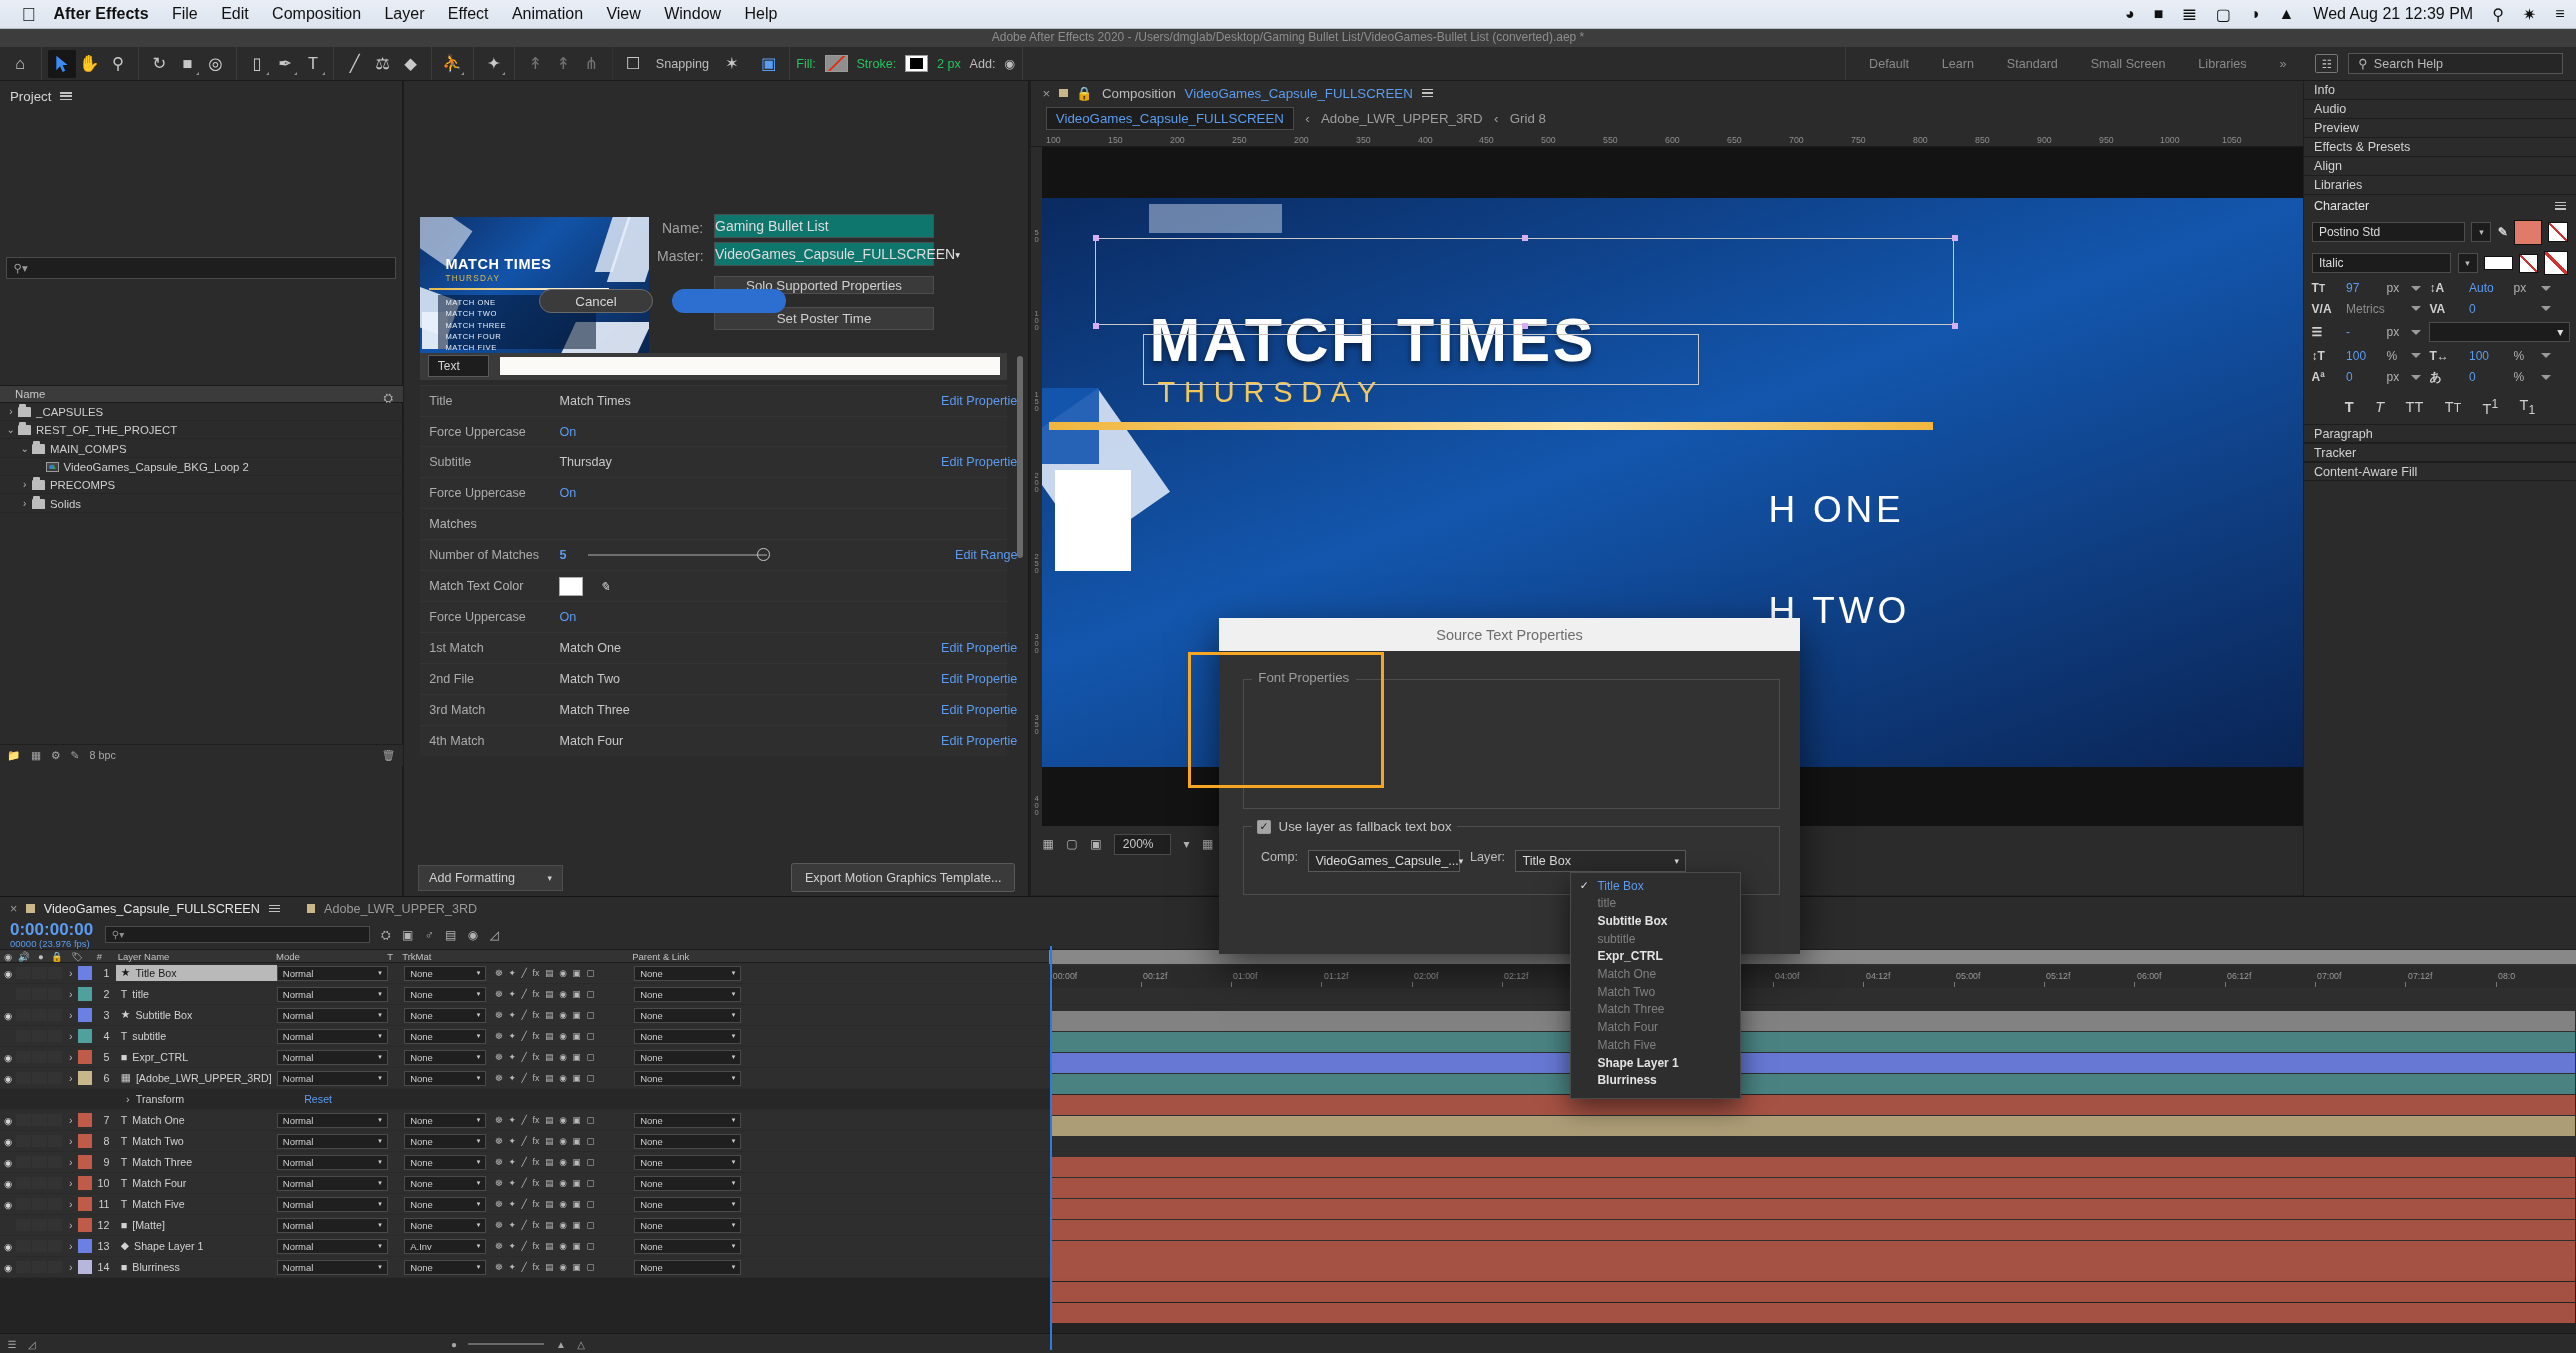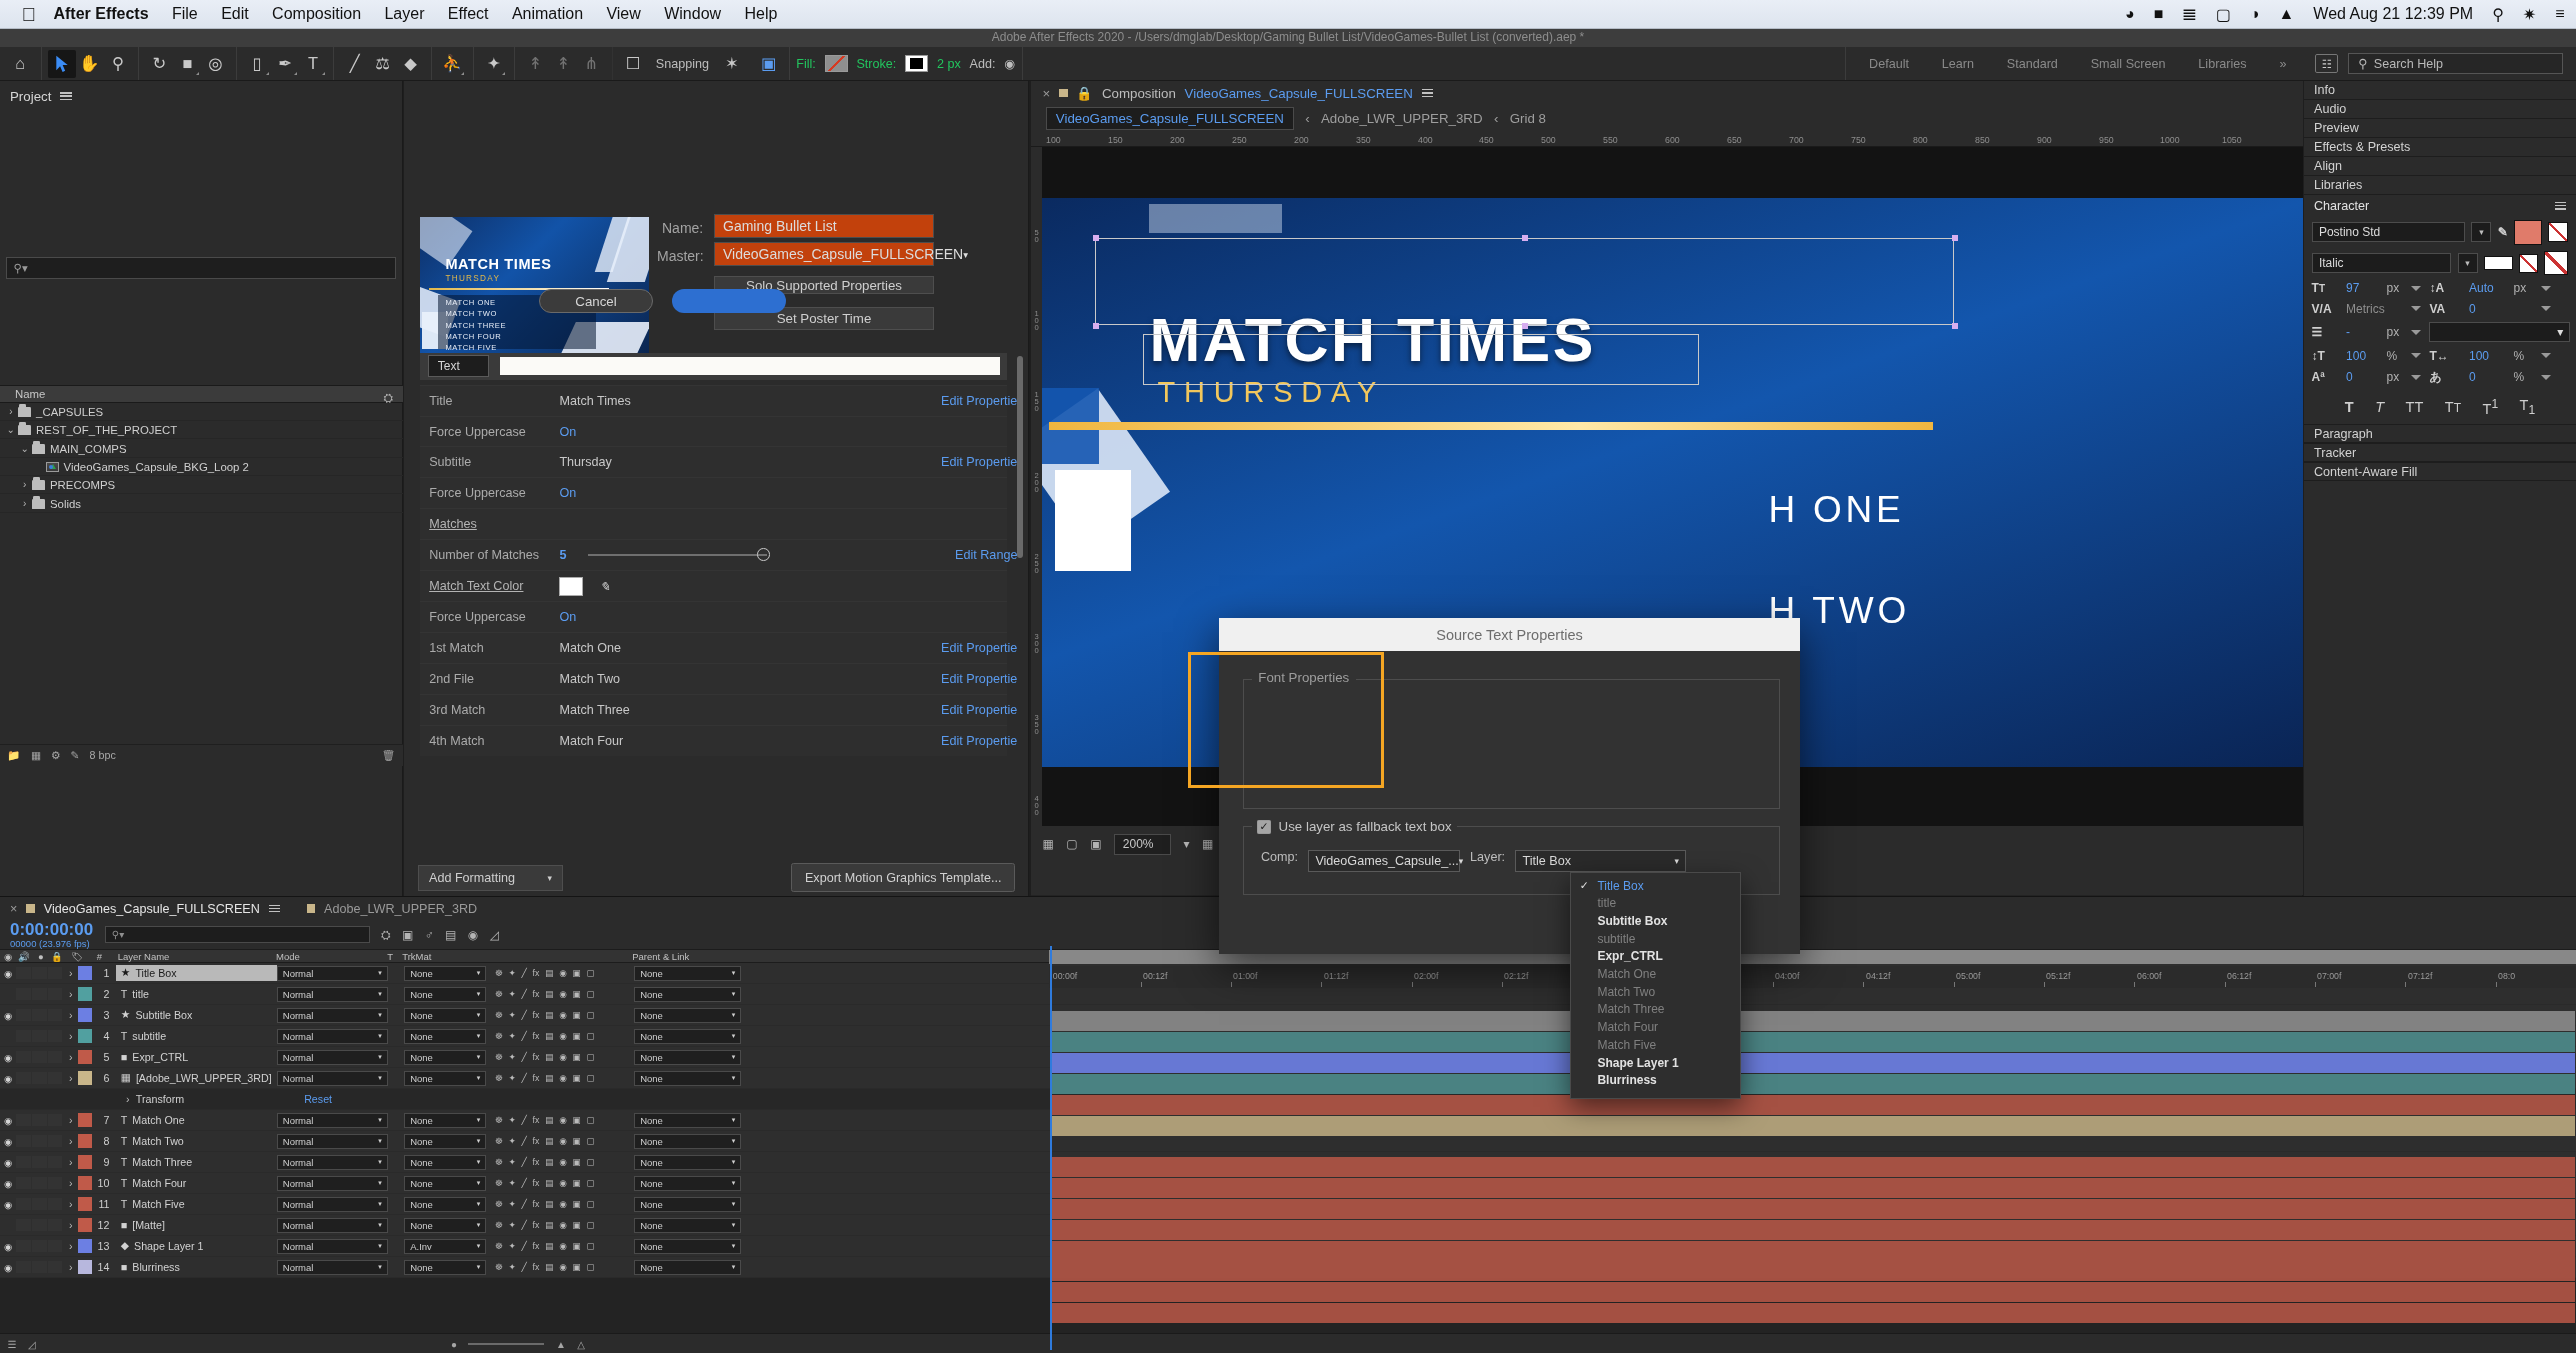--- a/index.html
+++ b/index.html
@@ -76,38 +76,38 @@
     background:linear-gradient(135deg,#0d2f66 0%,#1253a8 40%,#0a2550 100%); overflow:hidden; }
   #egThumb .tt { position:absolute; left:25px; top:39px; color:#fff; font-size:14.5px;
     font-weight:bold; letter-spacing:0.6px; }
   #egThumb .ts { position:absolute; left:25px; top:57px; color:#e2b84a; font-size:8.2px; letter-spacing:1.3px; }
   #egThumb .bar { position:absolute; left:8.8px; top:71px; width:180px; height:1.9px;
     background:linear-gradient(90deg,#e2b84a,#ffffff); }
   #egThumb .li { position:absolute; color:#e8eef8; font-size:7.6px; letter-spacing:0.6px; }
   #egThumb .shard { position:absolute; background:#e9f0fb; opacity:.85; }
   #egThumb .pane { position:absolute; left:17.7px; top:78px; width:158px; height:54px;
     background:rgba(4,20,48,.55); }
-  .egField { position:absolute; background:#c2410c; border:0.6px solid #4d4d4d; color:#dcdcdc;
-    font-size:14px; display:flex; align-items:center; padding:0 8px; }
+  .egField { position:absolute; background:#0f766e; border:0.6px solid #4d4d4d; color:#dcdcdc;
+    font-size:14px; display:flex; align-items:center; padding:0 0; }
   .egLabel { position:absolute; color:#a3a3a3; font-size:14px; }
   .egBtn { position:absolute; background:#3a3a3a; border:0.6px solid #4e4e4e; color:#cfcfcf;
     font-size:13.3px; display:flex; align-items:center; justify-content:center; }
   #egList { position:absolute; left:7.6px; top:272px; width:606px; height:499px; overflow:hidden; }
   .egTextHdr { position:absolute; left:8.8px; top:0px; width:587px; height:26.5px; background:#3a3a3a;
     display:flex; align-items:center; gap:11.4px; padding:0 7.6px; }
   .egTextHdr .chip { background:#1d1d1d; border:0.6px solid #5a5a5a; color:#d5d5d5; font-size:12px;
     padding:3.2px 28px 3.2px 8.8px; }
   .egTextHdr .white { flex:1; height:17.7px; background:#fbfaf7; }
   .egRow { position:absolute; left:8.8px; width:587px; height:31px; display:flex; align-items:center;
     border-top:0.6px solid #343434; background:#2e2e2e; }
   .egRow .k { width:139px; color:#ababab; font-size:12.6px; padding-left:8.8px; }
   .egRow .v { width:208px; color:#c8c8c8; font-size:12.6px; }
   .egRow .v.blue { color:#5b9cf0; }
   .egRow .ep { color:#5b9cf0; font-size:12.6px; position:absolute; right:-10px; }
-  .egRow.group .k { color:#b4b4b4;text-decoration:underline; }
+  .egRow.group .k { color:#b4b4b4; }
   #egScroll { position:absolute; right:5px; top:275px; width:5.7px; height:202px; background:#6a6a6a; border-radius:3.2px; }
   #egBottom { position:absolute; left:0; top:778px; width:625px; height:37px;
     display:flex; align-items:center; gap:11.4px; padding:0 14px; }
   #addFmt { background:#3a3a3a; border:0.6px solid #4e4e4e; color:#cfcfcf; font-size:12.6px;
     padding:5px 10px; width:145px; display:flex; align-items:center; justify-content:space-between; }
   #exportMGT { background:#3a3a3a; border:0.6px solid #5a5a5a; border-radius:2.5px; color:#d2d2d2;
     font-size:12.6px; padding:6.3px 12.6px; }
 
   
   #comp { left:1031px; top:81px; width:1272px; height:815px; background:#232323;

